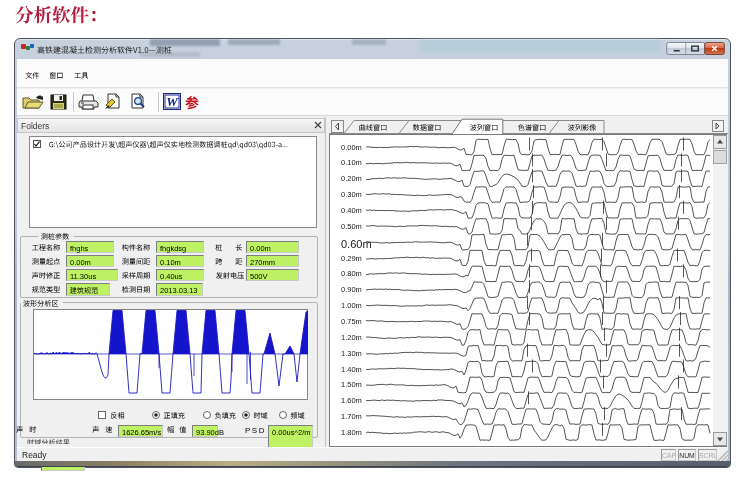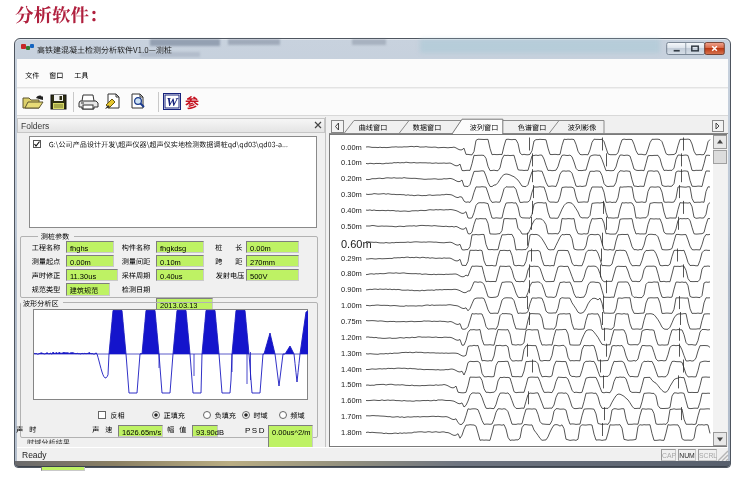--- a/index.html
+++ b/index.html
@@ -170,21 +170,21 @@
   </svg>
 <div class="tb" style="left:156px;top:241px;width:48px;height:12px">
     <span>fhgkdsg</span>
   </div>
 <div class="tb" style="left:156px;top:255px;width:48px;height:12px">
     <span>0.10m</span>
   </div>
 <div class="tb" style="left:156px;top:269px;width:48px;height:12px">
     <span>0.40us</span>
   </div>
-<div class="tb" style="left:156px;top:298px;width:57px;height:13px">
+<div class="tb" style="left:156px;top:283px;width:47px;height:13px">
     <span>2013.03.13</span>
   </div>
 <div class="tb" style="left:246px;top:241px;width:53px;height:12px">
     <span>0.00m</span>
   </div>
 <div class="tb" style="left:246px;top:255px;width:53px;height:12px">
     <span>270mm</span>
   </div>
 <div class="tb" style="left:246px;top:269px;width:53px;height:12px">
     <span>500V</span>

